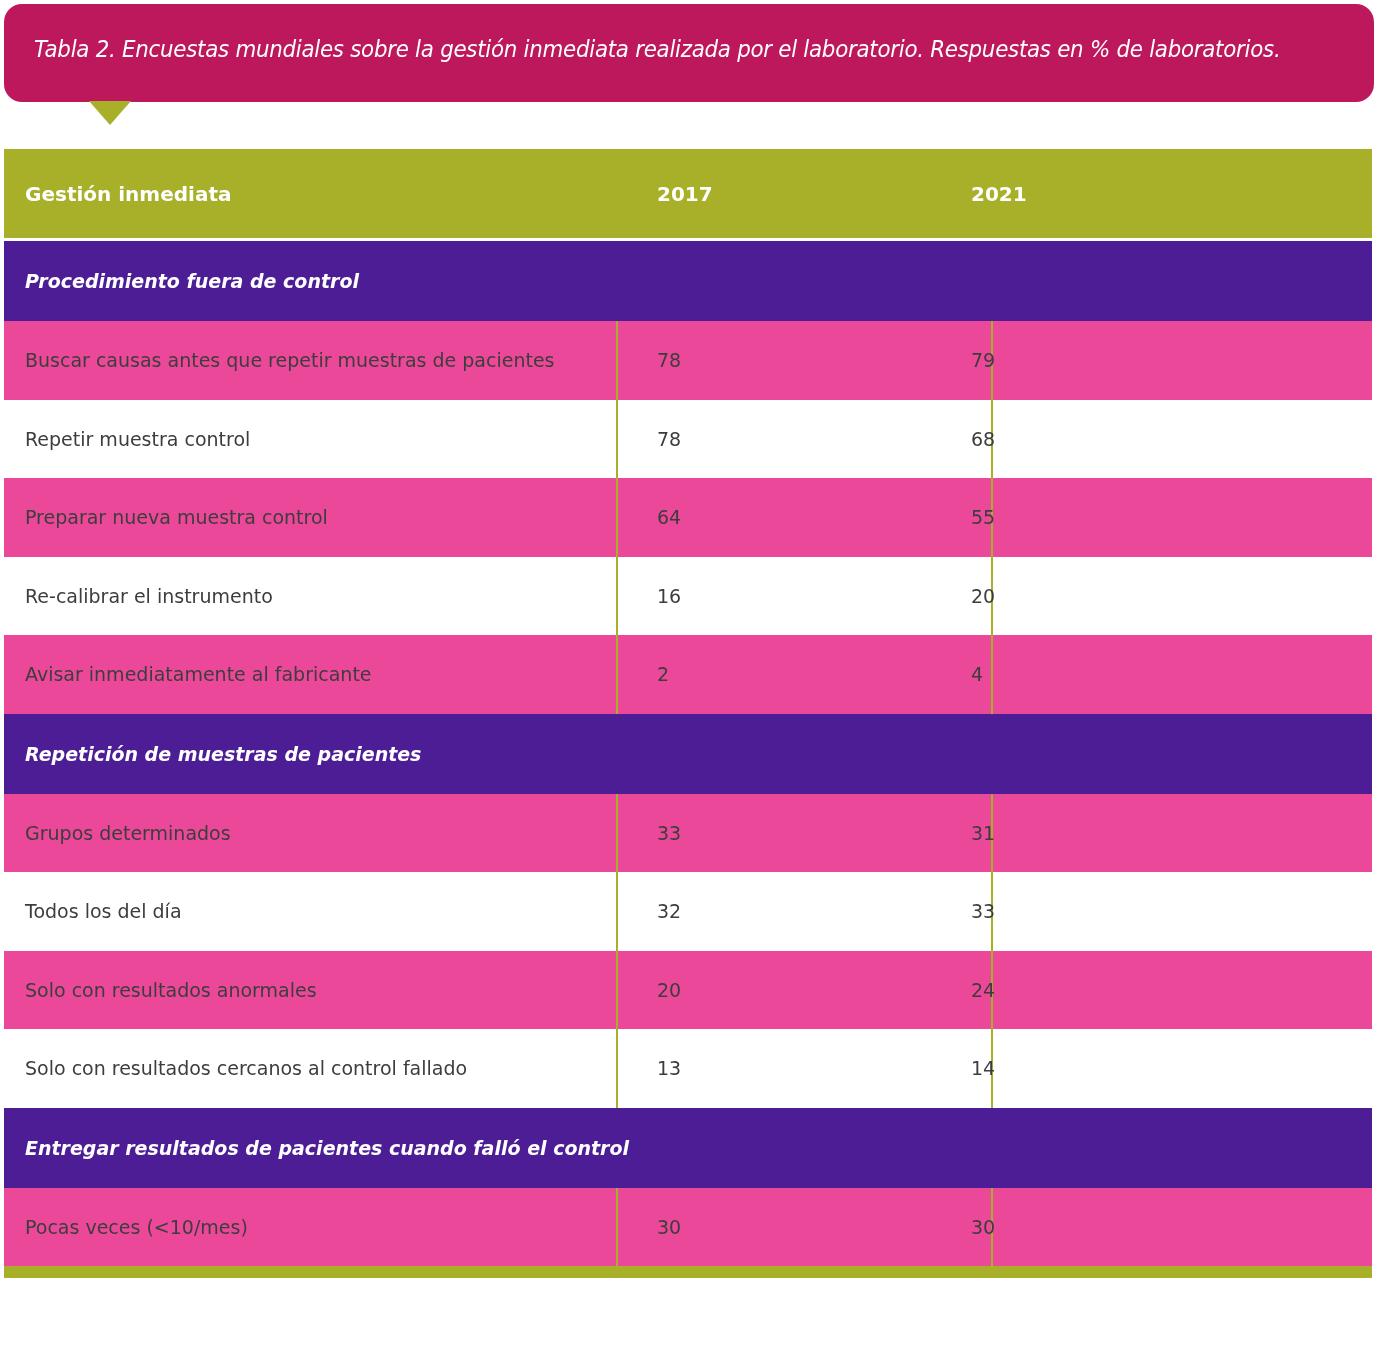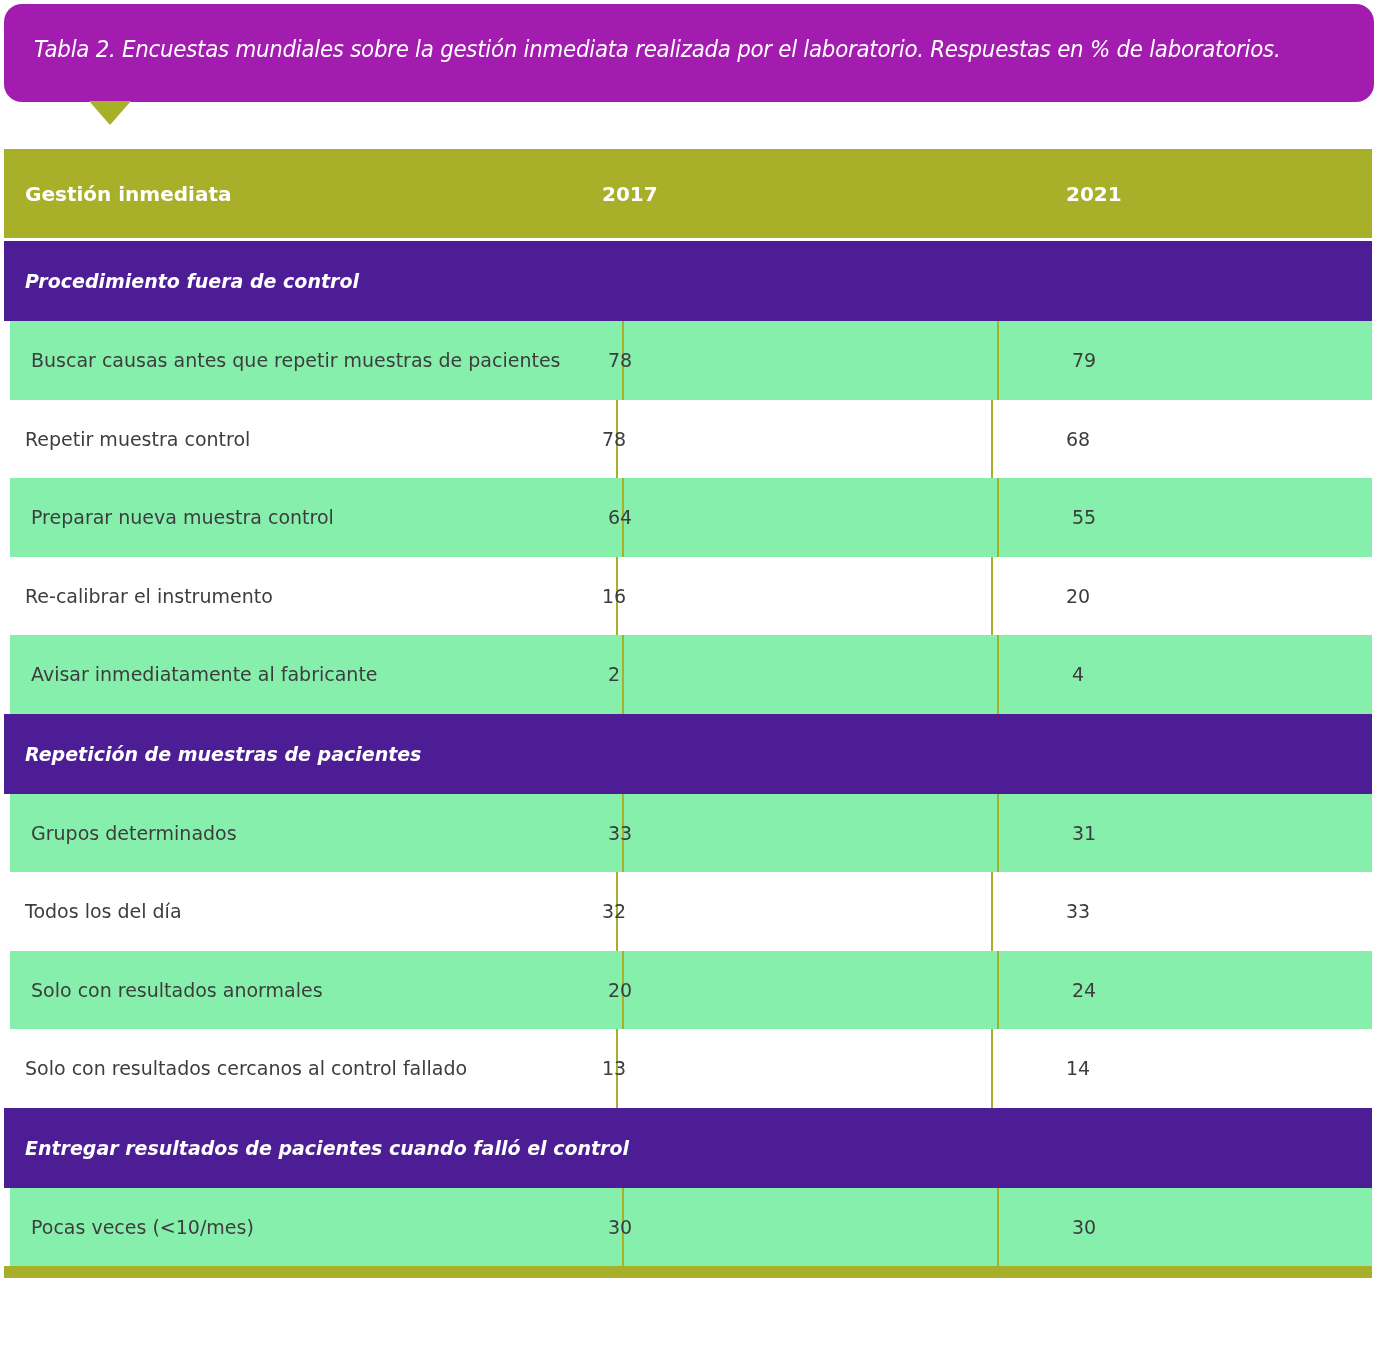--- a/index.html
+++ b/index.html
@@ -1,29 +1,29 @@
 <!DOCTYPE html>
 <html><head>
 <meta charset="utf-8">
 <style>
   html, body { margin:0; padding:0; background:#ffffff; }
   body { width:1376px; height:1354px; position:relative; overflow:hidden; font-family:"DejaVu Sans", sans-serif; }
-  .bubble { position:absolute; left:4px; top:4px; width:1370px; height:98px; background:#a21caf; border-radius:18px; }
+  .bubble { position:absolute; left:4px; top:4px; width:1370px; height:98px; background:#be185d; border-radius:18px; }
   .bubble-title { position:absolute; left:30px; top:32px; color:#ffffff; font-style:italic; font-size:23px; letter-spacing:-0.3px; white-space:nowrap; font-family:"DejaVu Sans", sans-serif; transform:scaleX(0.93); transform-origin:left center; }
   .pointer { position:absolute; left:89px; top:101px; width:0; height:0; border-left:21px solid transparent; border-right:21px solid transparent; border-top:24px solid #a8b02a; }
   .table { position:absolute; left:4px; top:149px; width:1368px; }
   .row { position:relative; display:flex; align-items:center; box-sizing:border-box; }
   .hdr { height:92px; background:#a8b02a; color:#fff; font-weight:bold; font-size:20px; border-bottom:3px solid #fff; }
   .sec { height:80px; background:#4c1d95; color:#fff; font-style:italic; font-weight:bold; font-size:19px; }
   .data { height:78.5px; color:#3d3d3d; font-size:19px; }
-  .data.odd { background:#86efac;margin-left:6px; }
+  .data.odd { background:#ec4899; }
   .data.even { background:#ffffff;text-align:right; }
   .c1 { position:absolute; left:21px; }
-  .c2 { position:absolute; left:598px; }
-  .c3 { position:absolute; left:1062px; }
+  .c2 { position:absolute; left:653px; }
+  .c3 { position:absolute; left:967px; }
   .vline { position:absolute; top:0; bottom:0; width:2px; background:#a8b02a; }
   .v1 { left:612px; }
   .v2 { left:987px; }
   .footer-bar { height:12px; background:#a8b02a; }
 </style>
 </head>
 <body>
 
 <div class="bubble">
   <div class="bubble-title">Tabla 2. Encuestas mundiales sobre la gestión inmediata realizada por el laboratorio. Respuestas en % de laboratorios.</div>

